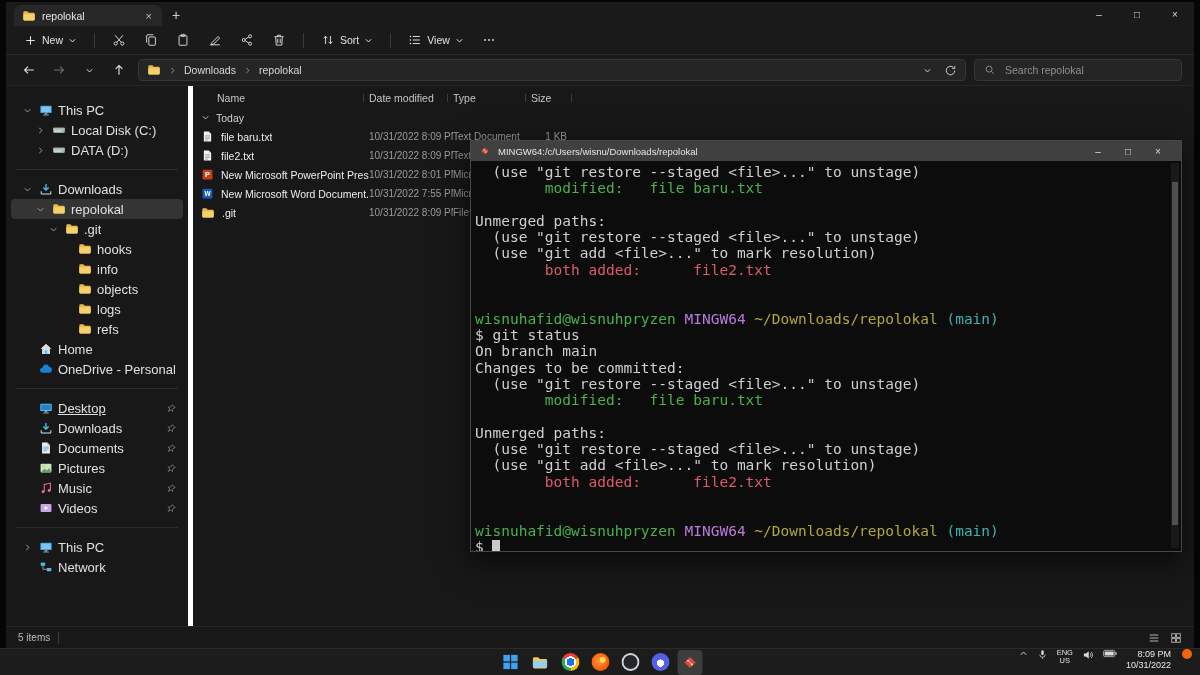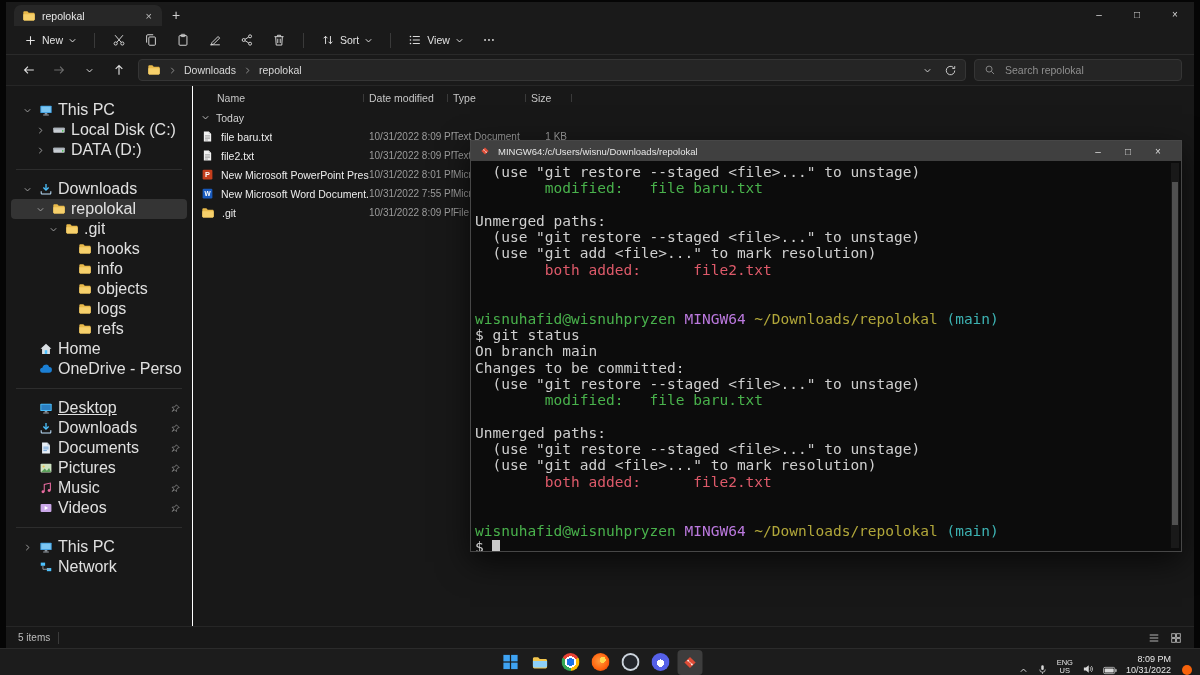--- a/index.html
+++ b/index.html
@@ -28,21 +28,21 @@
   .navbtn.disabled{color:#6c6c6c}
   .addressbox{flex:1;height:22px;background:#252525;border:1px solid #353535;border-radius:4px;display:flex;align-items:center;gap:7px;padding:0 8px;font-size:10.5px;color:#d8d8d8;max-width:852px}
   .crumb{white-space:nowrap}
   .crumb-chev{color:#8f8f8f;display:flex}
   .addr-right{margin-left:auto;display:flex;gap:12px;align-items:center;color:#cfcfcf}
   .searchbox{width:208px;height:22px;background:#252525;border:1px solid #353535;border-radius:4px;display:flex;align-items:center;gap:7px;padding:0 9px;color:#8f8f8f}
   .search-input{flex:1;min-width:0;background:transparent;border:none;outline:none;color:#cfcfcf;font-size:10.5px;font-family:inherit}
   .search-input::placeholder{color:#8f8f8f}
 
   .bodyrow{flex:1;display:flex;min-height:0}
-  .sidebar{width:187px;flex:0 0 auto;border-right:1px solid #ffffff;padding-top:14px;font-size:16px;color:#e0e0e0;overflow:hidden}
+  .sidebar{width:187px;flex:0 0 auto;border-right:5px solid #ffffff;padding-top:14px;font-size:13px;color:#e0e0e0;overflow:hidden}
   .sb-item{height:20px;display:flex;align-items:center;gap:4px;margin:0 5px;border-radius:4px;padding-right:6px}
   .sb-item.selected{background:#343434}
   .sb-chev{width:13px;flex:0 0 auto;display:flex;justify-content:center;color:#9e9e9e}
   .sb-ico{width:16px;flex:0 0 auto;display:flex;justify-content:center}
   .sb-label{white-space:nowrap;overflow:hidden}
   .sb-pin{margin-left:auto;display:flex;opacity:.85}
   .sb-divider{height:1px;background:#2d2d2d;margin:9px 10px}
 
   .filearea{flex:1;display:flex;flex-direction:column;min-width:0;padding-top:2px}
   .listheader{display:grid;grid-template-columns:168px 84px 78px 46px;padding-left:8px;height:20px;align-items:center;font-size:10.5px;color:#c6c6c6;flex:0 0 auto}
@@ -83,21 +83,21 @@
   
   #taskbar{position:absolute;left:0;bottom:0;width:1200px;height:27px;background:#1c1c1c;border-top:1px solid #2b2b2b;z-index:10}
   .tb-center{position:absolute;left:50%;top:0;height:100%;transform:translateX(-50%);display:flex;align-items:center;gap:5px}
   .tb-app{width:25px;height:25px;border-radius:4px;display:flex;align-items:center;justify-content:center}
   .tb-app.active{background:#3d3d3d}
   .appdot{width:18px;height:18px;border-radius:50%;display:block}
   .appdot.chrome{background:radial-gradient(circle at 50% 50%, #1a73e8 0 4px, #ffffff 4px 5.6px, rgba(0,0,0,0) 5.6px),conic-gradient(from -60deg, #ea4335 0 120deg, #fbbc05 120deg 240deg, #34a853 240deg 360deg)}
   .appdot.firefox{background:radial-gradient(circle at 62% 38%, #ffd84d 0 3px, rgba(0,0,0,0) 3px),radial-gradient(circle at 45% 45%, #ff9a3c, #ff6611 55%, #e23d00 90%)}
   .appdot.dark-app{background:#23262b;box-shadow:inset 0 0 0 2px #ccd4dc}
   .appdot.blue-app{background:radial-gradient(circle at 50% 56%, #ffffff 0 3.6px, rgba(0,0,0,0) 3.6px),#5560e8}
-  .tb-tray{position:absolute;right:8px;top:0;height:100%;display:flex;align-items:flex-end;gap:9px;color:#d9d9d9}
+  .tb-tray{position:absolute;right:8px;top:0;height:100%;display:flex;align-items:flex-start;gap:9px;color:#d9d9d9}
   .tray-ic{display:flex}
   .lang{display:flex;flex-direction:column;align-items:center;font-size:7.5px;line-height:8px;color:#e3e3e3}
   .clock{display:flex;flex-direction:column;align-items:flex-end;font-size:9px;line-height:10.5px;color:#e8e8e8}
   .badge{width:10px;height:10px;border-radius:50%;background:#f7630c;margin-left:2px}
 </style>
 </head>
 <body>
 
 <div id="screen">
 

